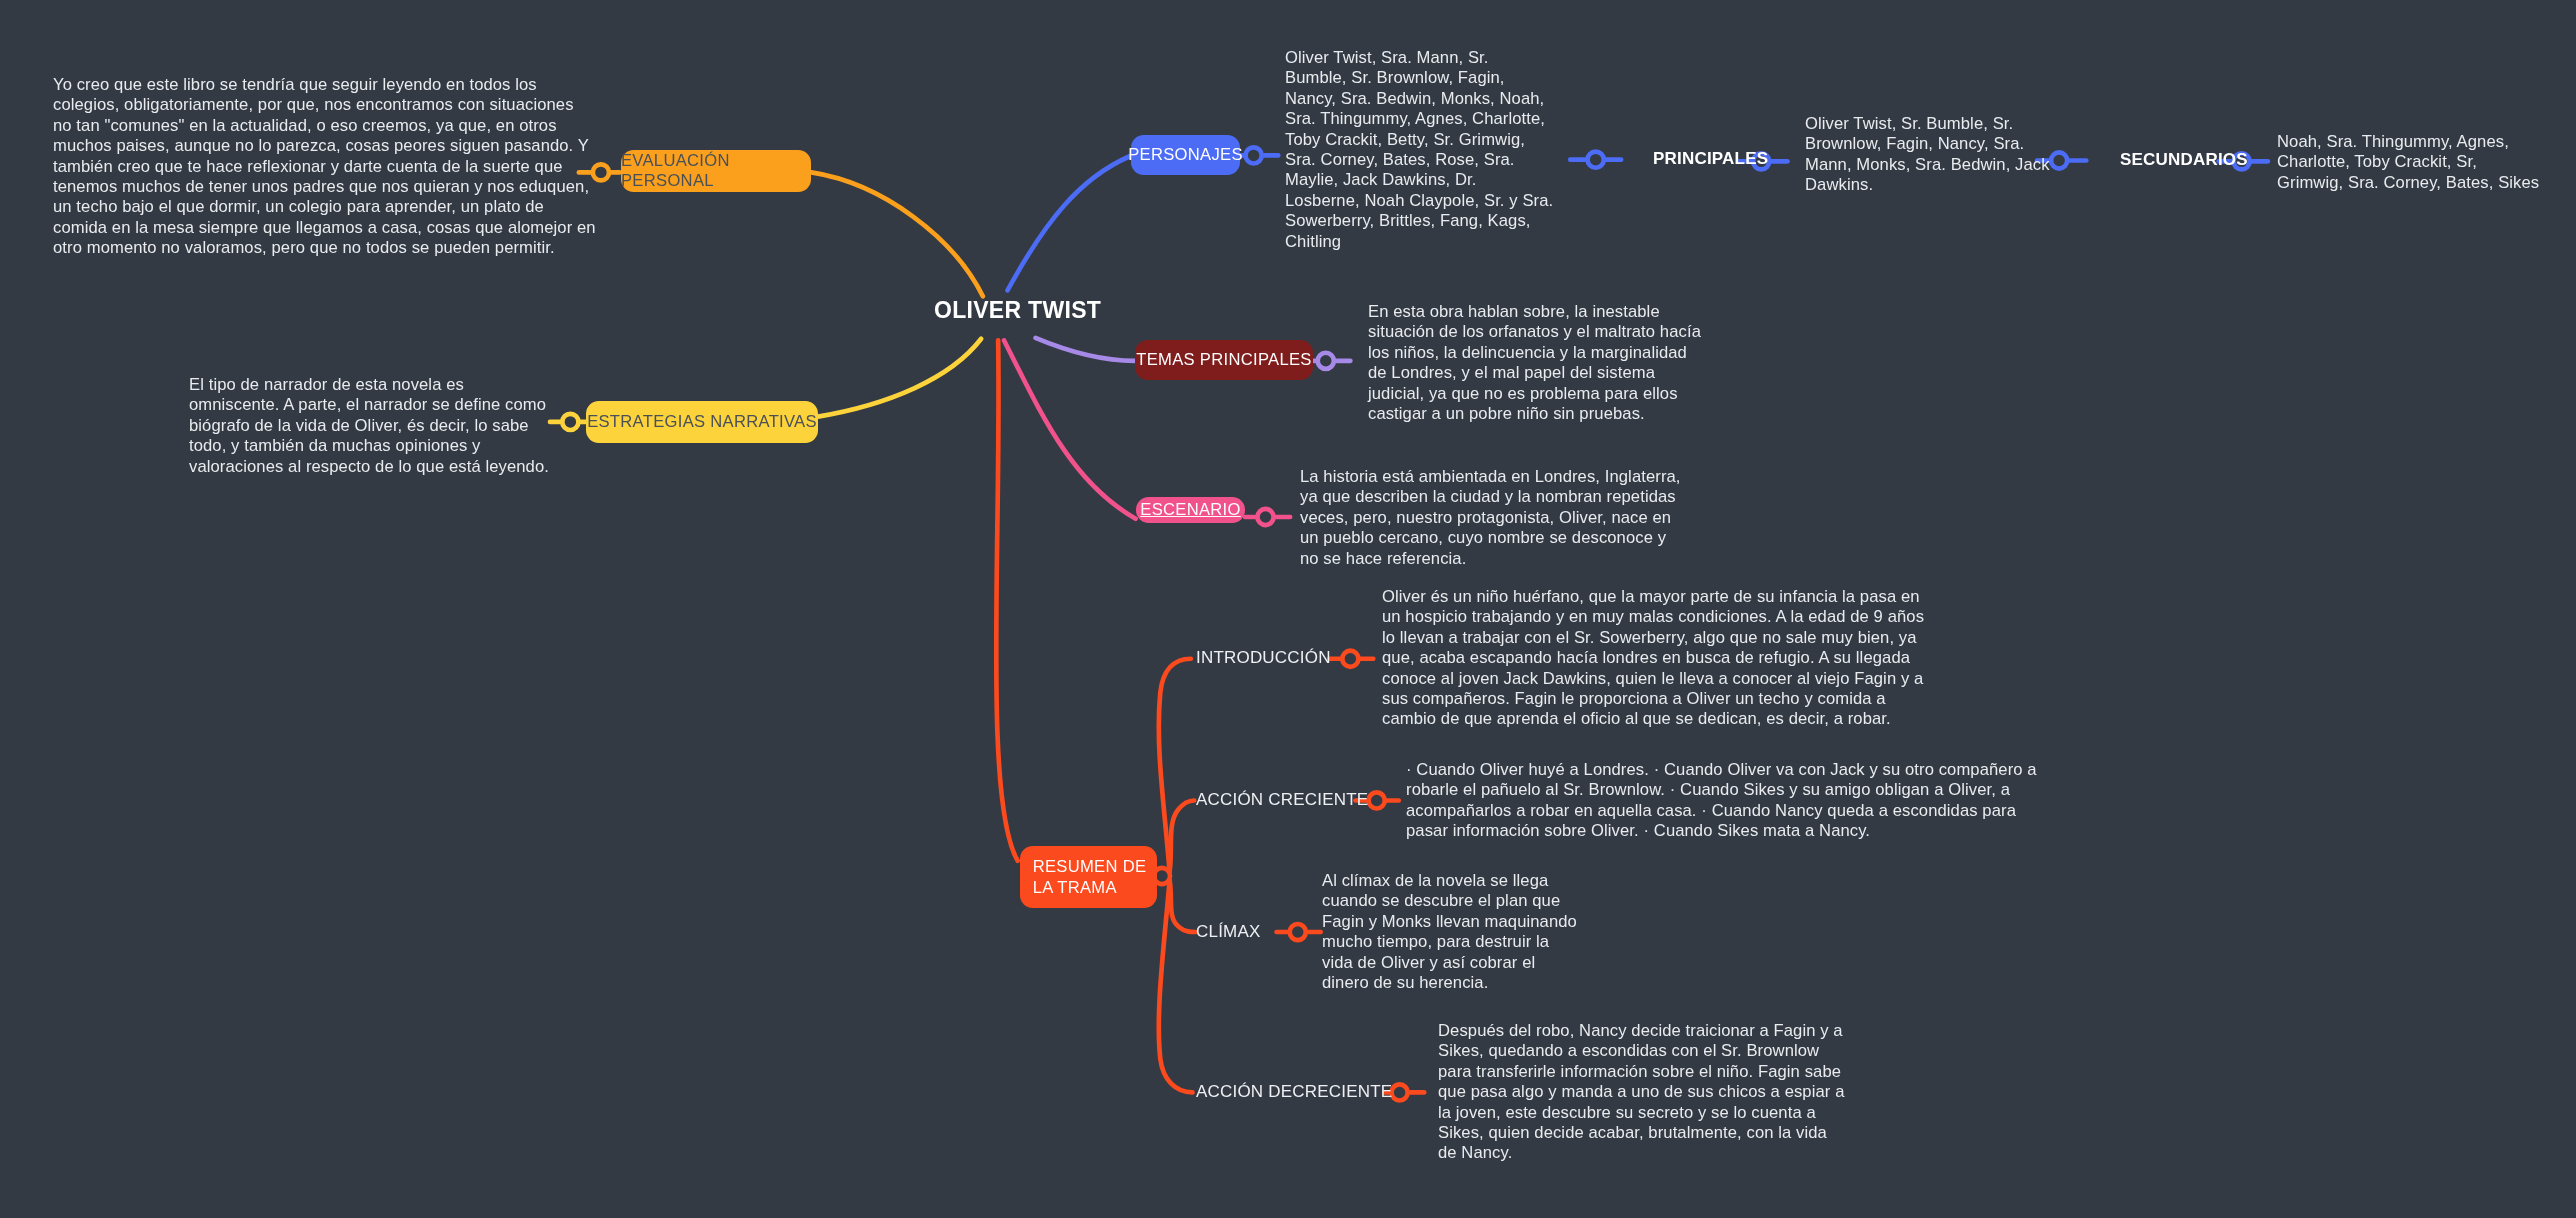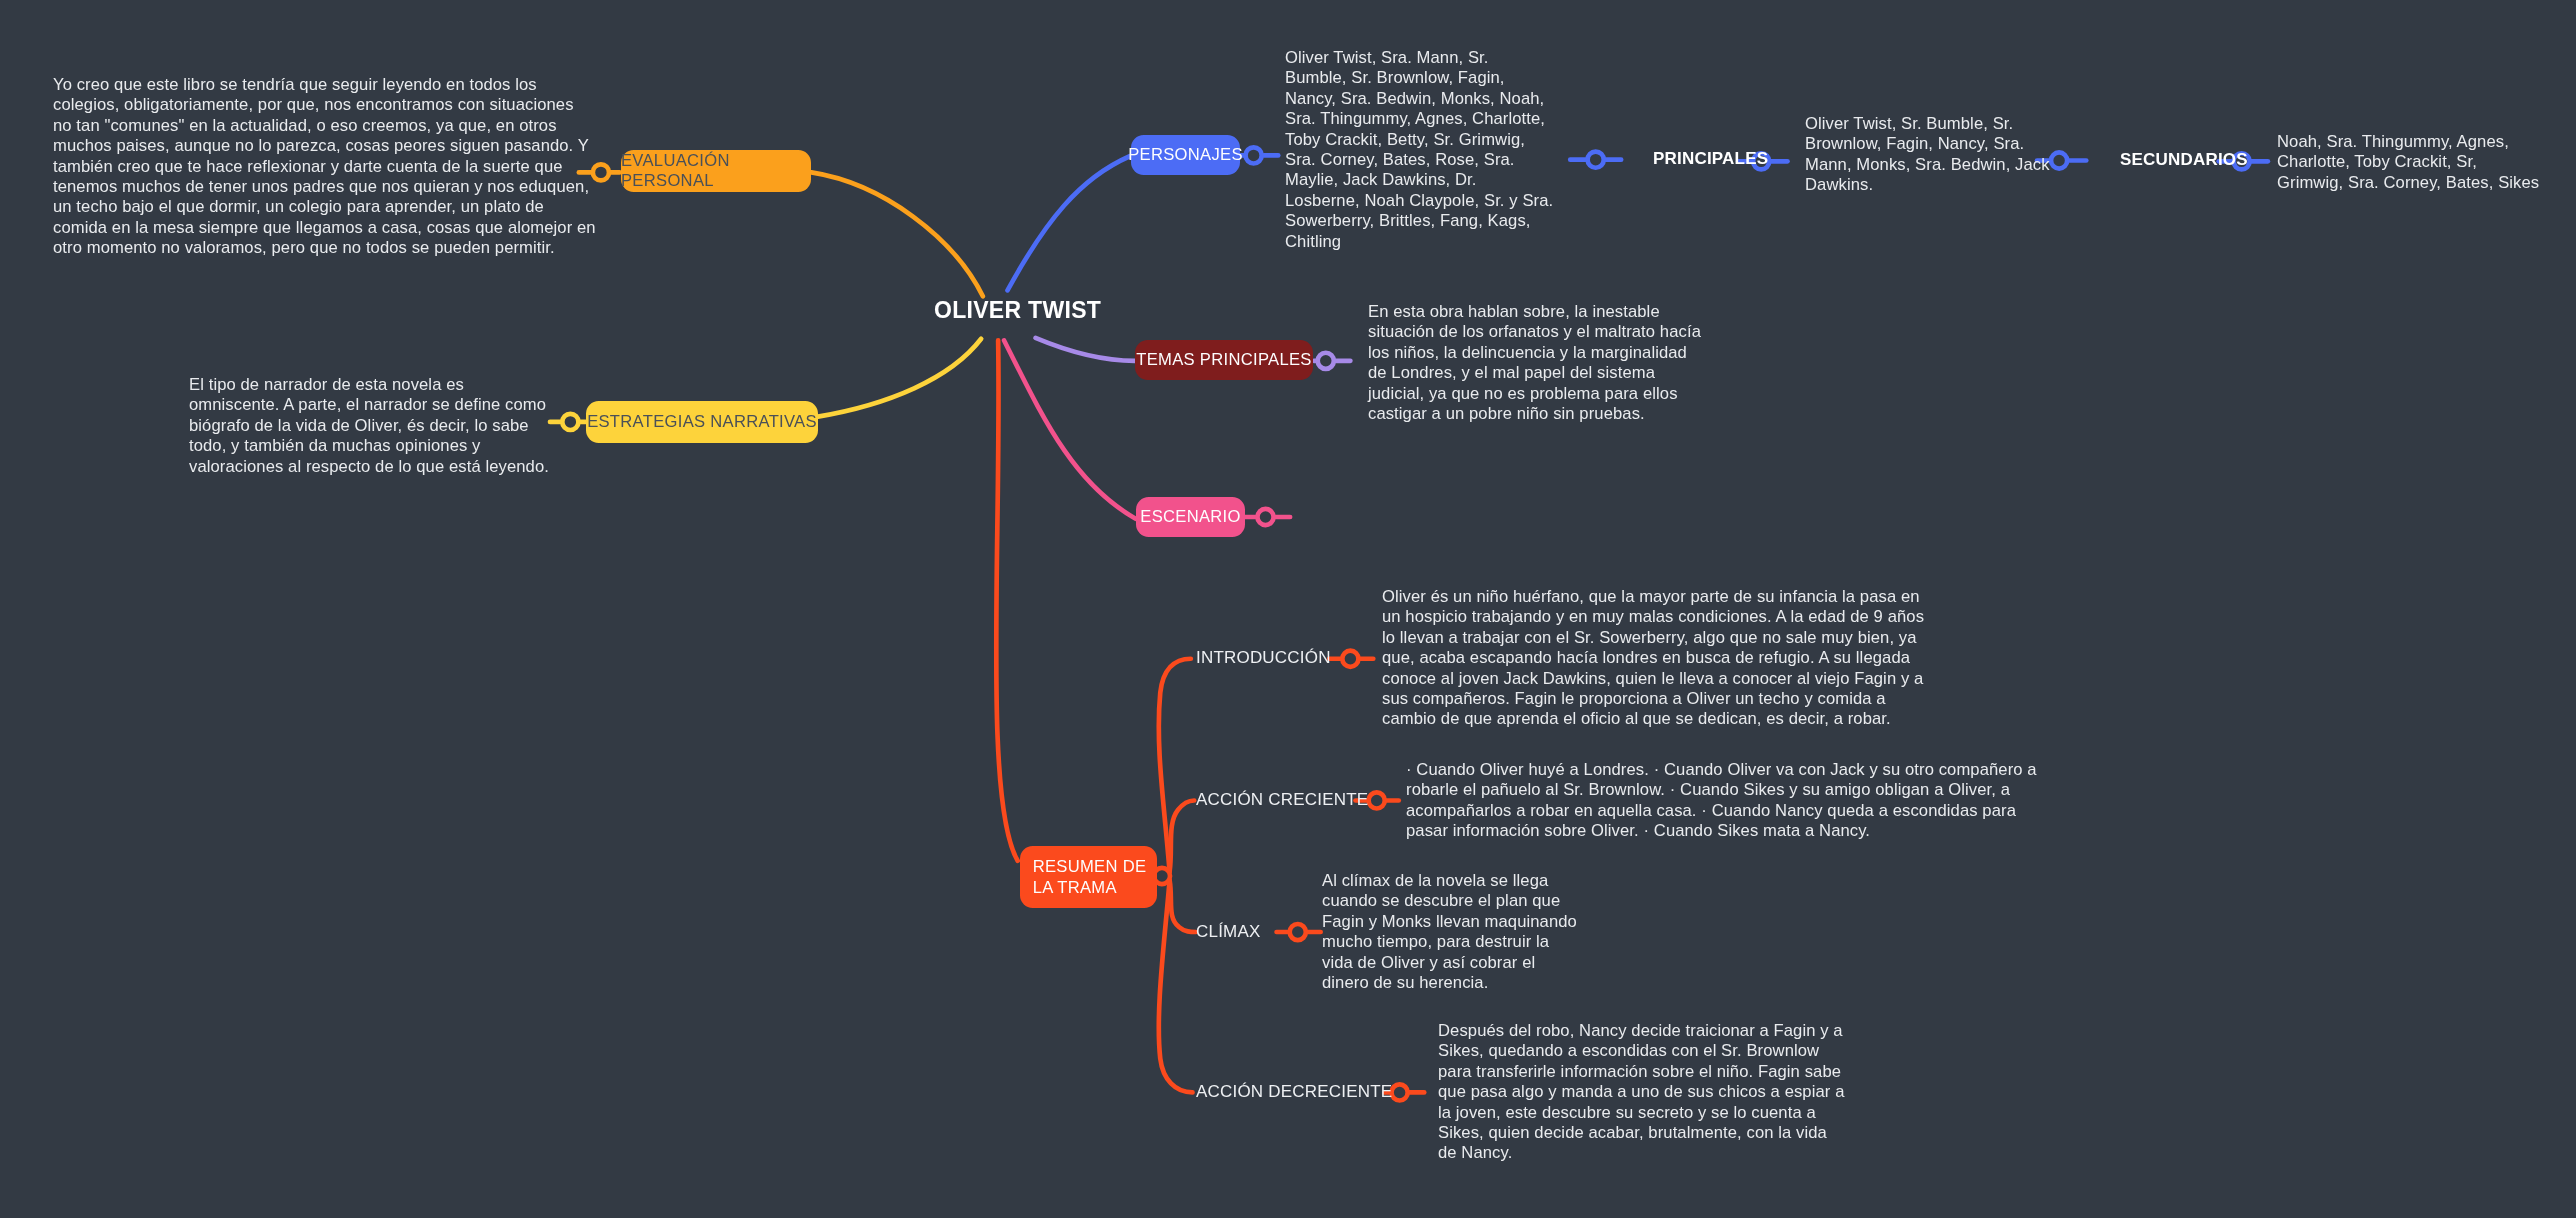--- a/index.html
+++ b/index.html
@@ -125,21 +125,21 @@
         <line x1="1660" y1="1287" x2="1678" y2="1287"></line>
     </g>
   </svg>
 
   <div class="central" style="left:920px;top:297px;margin-left:14px;">OLIVER TWIST</div>
 
   <div class="node dark-text" style="left:621px;top:150px;width:190px;height:42px;background:#fba01c;">EVALUACIÓN PERSONAL</div>
   <div class="node dark-text" style="left:586px;top:401px;width:232px;height:42px;background:#fdd33b;">ESTRATEGIAS NARRATIVAS</div>
   <div class="node light-text" style="left:1131px;top:135px;width:109px;height:40px;background:#4c6cf5;">PERSONAJES</div>
   <div class="node light-text" style="left:1135px;top:340px;width:178px;height:40px;background:#7f1d1d;">TEMAS PRINCIPALES</div>
-  <div class="node light-text" style="left:1136px;top:497px;width:109px;height:40px;background:#f2528c;">ESCENARIO</div>
+  <div class="node light-text" style="left:1136px;top:497px;width:109px;height:26px;background:#f2528c;text-decoration:underline;">ESCENARIO</div>
   <div class="node light-text left-align" style="left:1020px;top:846px;width:124px;height:62px;background:#fb4a1d;">RESUMEN DE
 LA TRAMA</div>
 
   <div class="sublabel bold" style="left:1627px;top:149px;">PRINCIPALES</div>
   <div class="sublabel bold" style="left:2094px;top:150px;">SECUNDARIOS</div>
   <div class="sublabel" style="left:1196px;top:648px;">INTRODUCCIÓN</div>
   <div class="sublabel" style="left:1196px;top:790px;">ACCIÓN CRECIENTE</div>
   <div class="sublabel" style="left:1196px;top:922px;">CLÍMAX</div>
   <div class="sublabel" style="left:1196px;top:1082px;">ACCIÓN DECRECIENTE</div>
 
@@ -173,20 +173,25 @@
 Dawkins.</div>
   <div class="note" style="left:2277px;top:132px;">Noah, Sra. Thingummy, Agnes,
 Charlotte, Toby Crackit, Sr,
 Grimwig, Sra. Corney, Bates, Sikes</div>
   <div class="note" style="left:1368px;top:302px;">En esta obra hablan sobre, la inestable
 situación de los orfanatos y el maltrato hacía
 los niños, la delincuencia y la marginalidad
 de Londres, y el mal papel del sistema
 judicial, ya que no es problema para ellos
 castigar a un pobre niño sin pruebas.</div>
+  <div class="note" style="left:1300px;top:467px;">La historia está ambientada en Londres, Inglaterra,
+ya que describen la ciudad y la nombran repetidas
+veces, pero, nuestro protagonista, Oliver, nace en
+un pueblo cercano, cuyo nombre se desconoce y
+no se hace referencia.</div>
   <div class="note" style="left:1382px;top:587px;">Oliver és un niño huérfano, que la mayor parte de su infancia la pasa en
 un hospicio trabajando y en muy malas condiciones. A la edad de 9 años
 lo llevan a trabajar con el Sr. Sowerberry, algo que no sale muy bien, ya
 que, acaba escapando hacía londres en busca de refugio. A su llegada
 conoce al joven Jack Dawkins, quien le lleva a conocer al viejo Fagin y a
 sus compañeros. Fagin le proporciona a Oliver un techo y comida a
 cambio de que aprenda el oficio al que se dedican, es decir, a robar.</div>
   <div class="note" style="left:1406px;top:760px;">· Cuando Oliver huyé a Londres.  · Cuando Oliver va con Jack y su otro compañero a
 robarle el pañuelo al Sr. Brownlow.  · Cuando Sikes y su amigo obligan a Oliver, a
 acompañarlos a robar en aquella casa.  · Cuando Nancy queda a escondidas para

